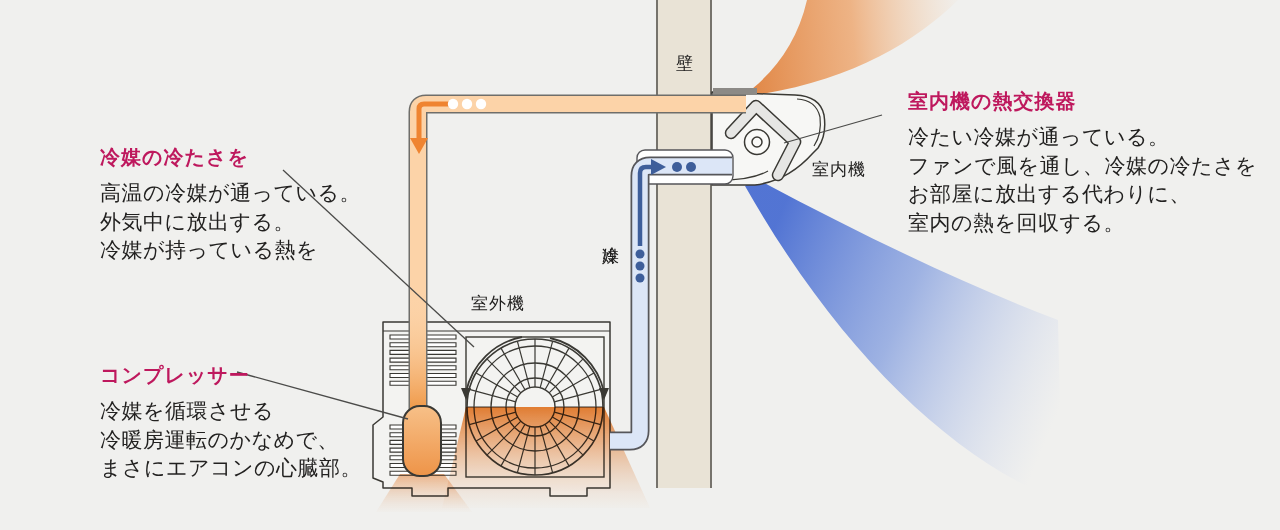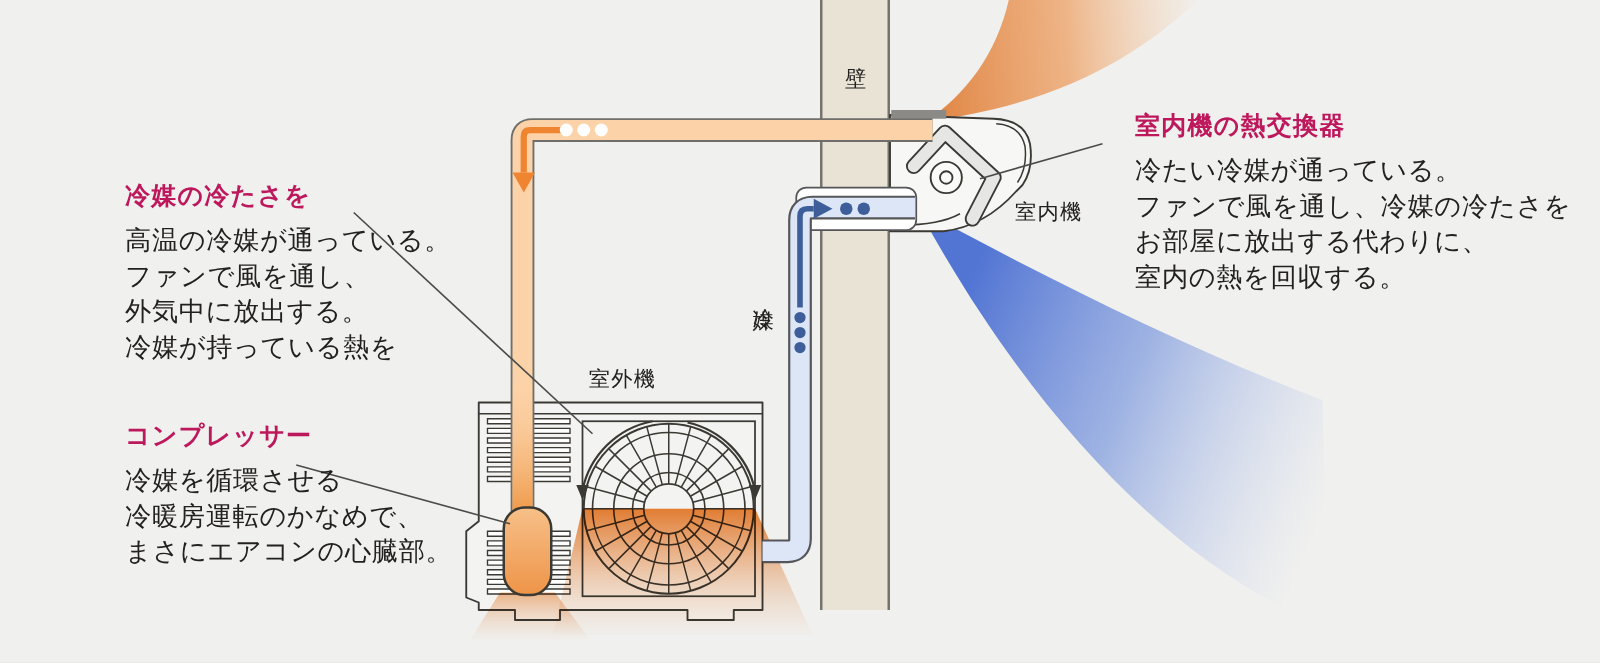--- a/index.html
+++ b/index.html
@@ -133,26 +133,25 @@
     <g stroke="#4b4b49" stroke-width="1.3">
       <line x1="283" y1="170" x2="474" y2="347"></line>
       <line x1="237" y1="372" x2="408" y2="419"></line>
       <line x1="882" y1="115" x2="784" y2="143"></line>
     </g>
   </svg>
 
   <div class="callout" style="left:100px;top:144px;">
     <h3>冷媒の冷たさを</h3>
     <div class="line">高温の冷媒が通っている。</div>
-    <div class="line">ファンで風を通し、</div>
     <div class="line">外気中に放出する。</div>
     <div class="line">冷媒が持っている熱を</div>
   </div>
 
-  <div class="callout" style="left:100px;top:336px;">
+  <div class="callout" style="left:100px;top:362px;">
     <h3>コンプレッサー</h3>
     <div class="line">冷媒を循環させる</div>
     <div class="line">冷暖房運転のかなめで、</div>
     <div class="line">まさにエアコンの心臓部。</div>
   </div>
 
   <div class="callout" style="left:908px;top:88px;">
     <h3>室内機の熱交換器</h3>
     <div class="line">冷たい冷媒が通っている。</div>
     <div class="line">ファンで風を通し、冷媒の冷たさを</div>

